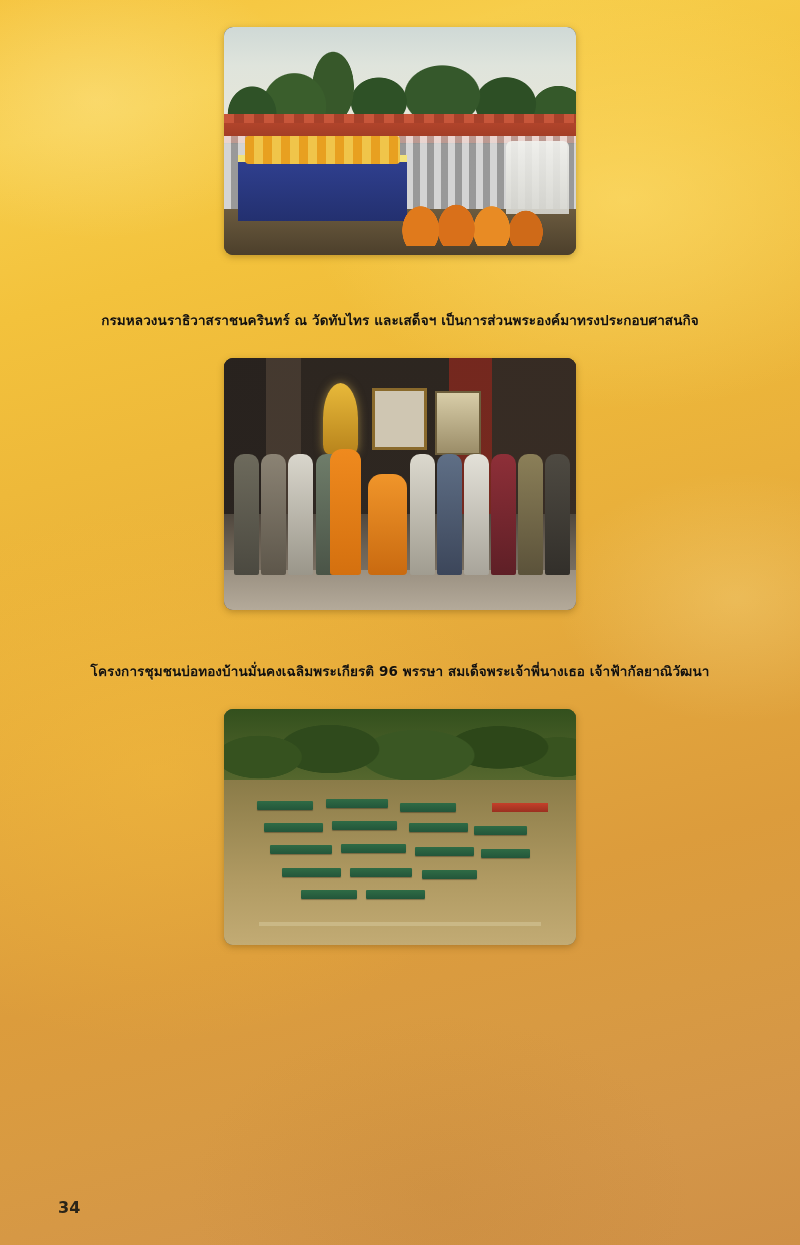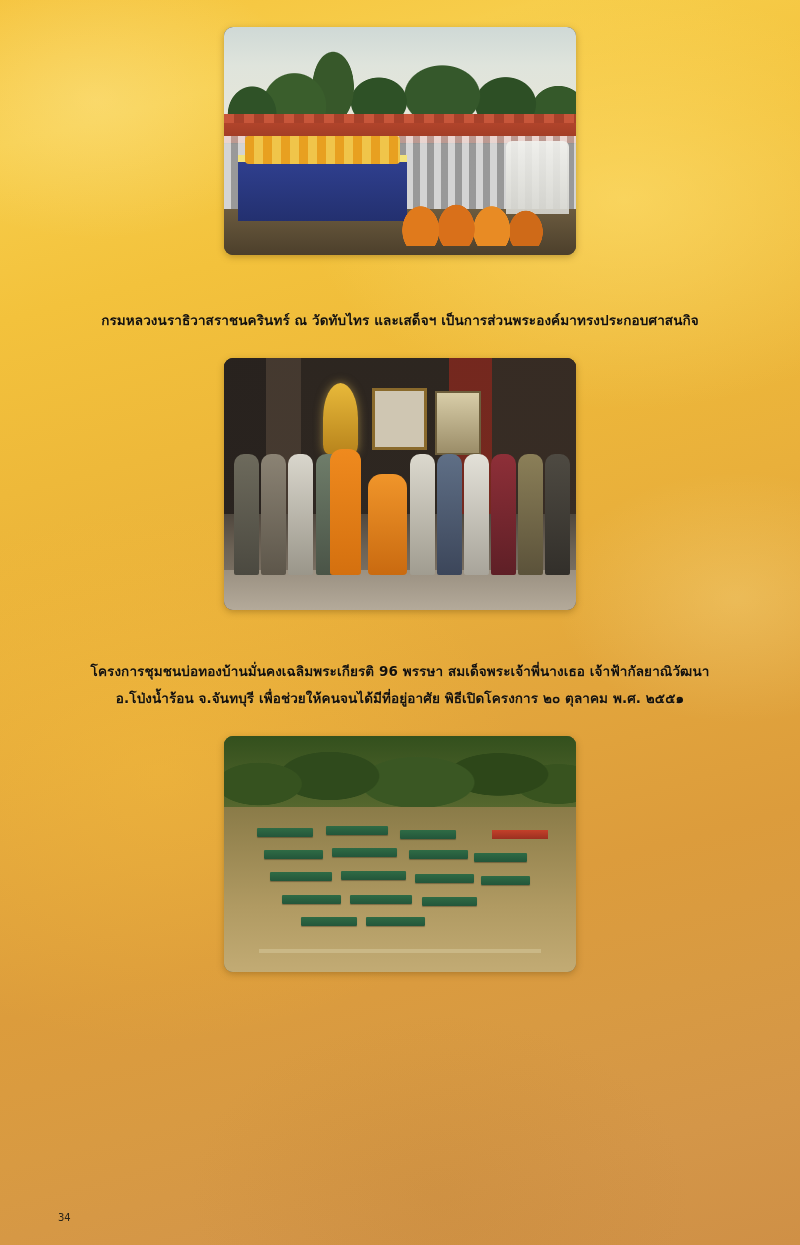--- a/index.html
+++ b/index.html
@@ -239,23 +239,23 @@
     background: linear-gradient(180deg,#c4402a,#9b3020);
   }
   .p3-road {
     position:absolute; left:10%; bottom:8%; width:80%; height:4px;
     background: #cdbd8c; opacity:.8;
   }
 
   .page-number {
     position: absolute;
     left: 58px;
-    bottom: 22px;
-    font-size: 10px;
-    font-weight: 400;
+    bottom: 28px;
+    font-size: 16px;
+    font-weight: 700;
     color: #2a2418;
     z-index: 4;
   }
 
   .sec { margin: 0; }
   .sec1-cap { padding-top: 48px; }
   .sec1-photo { margin-top: 27px; }
   .sec2-cap { margin-top: 52px; }
   .sec2-photo { margin-top: 24px; }
   .sec3-cap { margin-top: 48px; }
@@ -314,21 +314,20 @@
           </div>
           <div class="p2-monk-main"></div>
           <div class="p2-monk-seated"></div>
         </div>
       </div>
     </div>
 
     <div class="sec">
       <div class="caption sec3-cap">
         <span class="line">โครงการชุมชนบ่อทองบ้านมั่นคงเฉลิมพระเกียรติ 96 พรรษา สมเด็จพระเจ้าพี่นางเธอ เจ้าฟ้ากัลยาณิวัฒนา</span>
-        <span class="line">อ.โป่งน้ำร้อน จ.จันทบุรี เพื่อช่วยให้คนจนได้มีที่อยู่อาศัย พิธีเปิดโครงการ ๒๐ ตุลาคม พ.ศ. ๒๕๕๑</span>
       </div>
 
       <div class="photo-wrap sec3-photo">
         <div class="photo photo3">
           <div class="p3-bg"></div>
           <div class="p3-forest"></div>
           <div class="p3-field"></div>
           <div class="p3-redroof"></div>
           <div class="p3-houses">
             <i style="left:4%;  top:6%;  width:18%;"></i>

